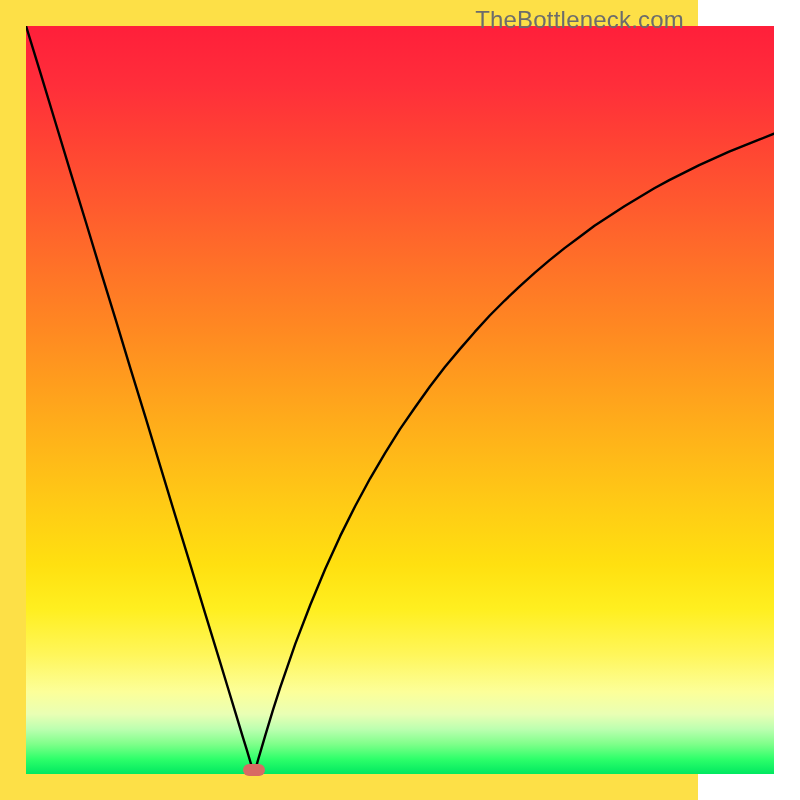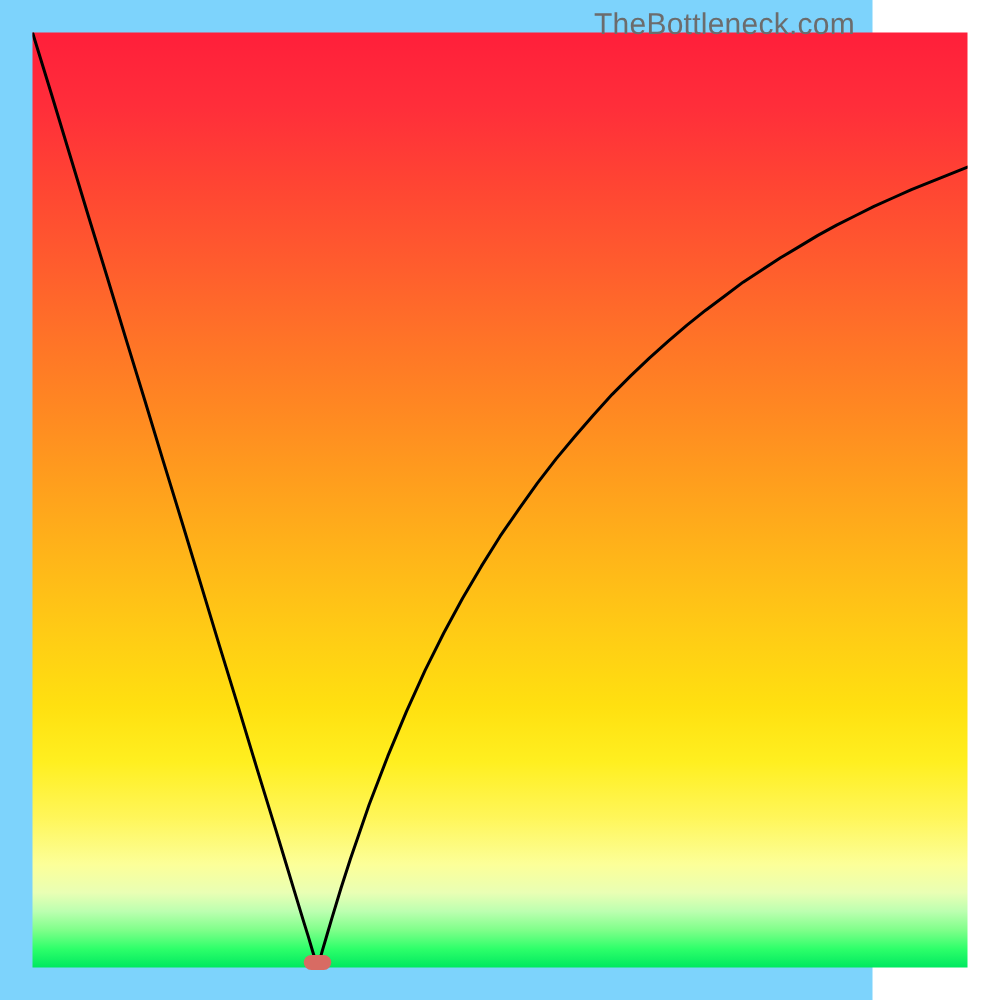--- a/index.html
+++ b/index.html
@@ -6,21 +6,21 @@
     margin: 0;
     padding: 0;
     width: 800px;
     height: 800px;
     overflow: hidden;
     font-family: Arial, Helvetica, sans-serif;
   }
   .frame {
     width: 698px;
     height: 800px;
-    background: #7dd3fc;
+    background: #fde047;
     position: relative;
   }
   .plot-area {
     position: absolute;
     left: 26px;
     top: 26px;
     width: 748px;
     height: 748px;
   }
   .gradient-bg {

